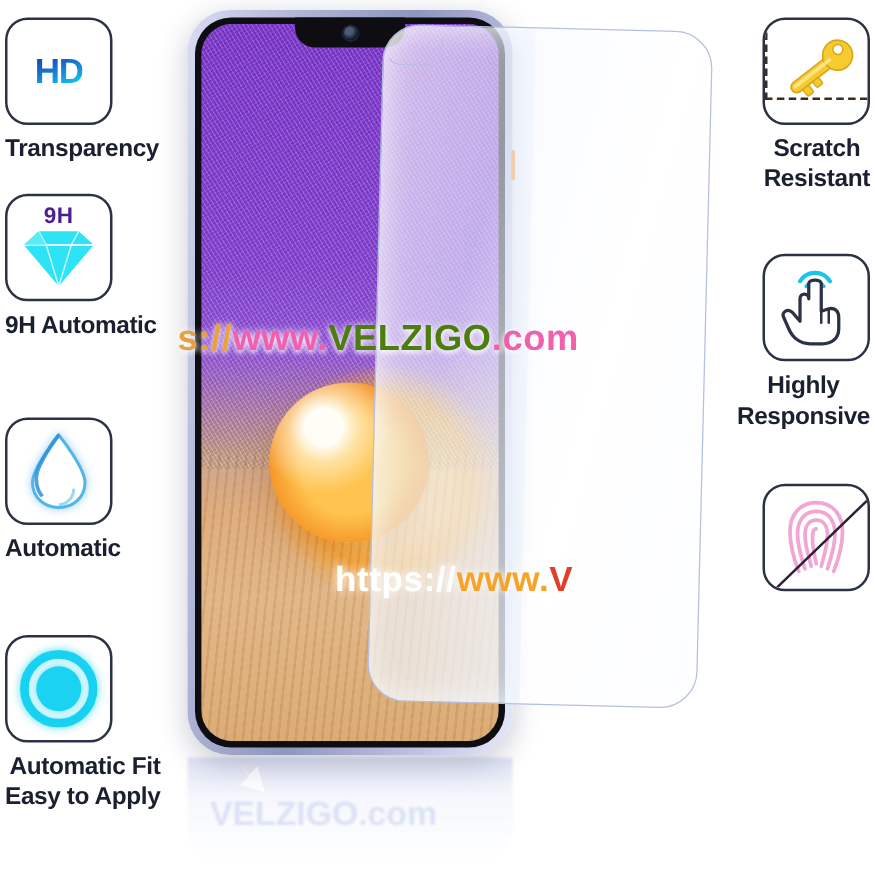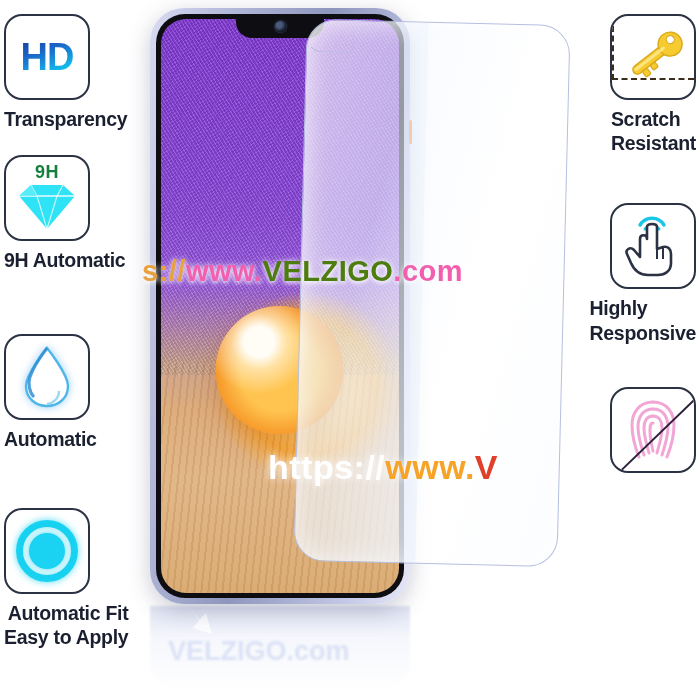--- a/index.html
+++ b/index.html
@@ -53,41 +53,41 @@
   .f-label {
     margin-top: 7px;
     font-size: 19.5px;
     font-weight: bold;
     line-height: 1.24;
     color: #1b2030;
     letter-spacing: -0.3px;
     white-space: pre-line;
   }
   .col-left  .f-label { text-align: right;  }
-  .col-right .f-label { text-align: left; }
+  .col-right .f-label { text-align: center; }
 
   
   
   .hd-text {
-    font-size: 38px;
+    font-size: 28px;
     font-weight: bold;
     letter-spacing: -1px;
     background: linear-gradient(160deg,#123a8f 0%, #1b62c8 35%, #12b7e8 75%, #0fd0f5 100%);
     -webkit-background-clip: text;
     background-clip: text;
     color: transparent;
     -webkit-text-fill-color: transparent;
   }
 
   
   .dia-wrap { position: relative; width: 76px; height: 76px; }
   .dia-9h {
     position: absolute; top: 2px; left: 0; right: 0;
     text-align: center;
-    font-size: 18px; font-weight: bold; color: #15803d;
+    font-size: 18px; font-weight: bold; color: #4c1d95;
     letter-spacing: 0.5px;
   }
   .dia-svg { position: absolute; top: 22px; left: 6px; }
 
   
   .drop-svg { filter: drop-shadow(0 0 4px rgba(80,170,235,.55)); }
 
   
   .rings { position: relative; width: 62px; height: 62px; }
   .ring-o {
@@ -283,21 +283,21 @@
     left: 142px; top: 255px;
     font-size: 29px;
     letter-spacing: .5px;
     color: #f25fae;
     text-shadow: 0 0 6px rgba(255,255,255,.9), 0 2px 4px rgba(255,255,255,.7);
   }
   #wm1 .lite { color: #4d7c0f; }
   #wm1 .amb  { color: #e8a13c; }
   #wm2 {
     left: 268px; top: 448px;
-    font-size: 34px;
+    font-size: 28px;
     letter-spacing: .5px;
     color: #f7a327;
     text-shadow: 0 0 8px rgba(255,255,255,.95);
   }
   #wm2 .lite { color: #ffffff; }
   #wm2 .red  { color: #e0402a; }
 
   
   #reflection {
     position: absolute;

